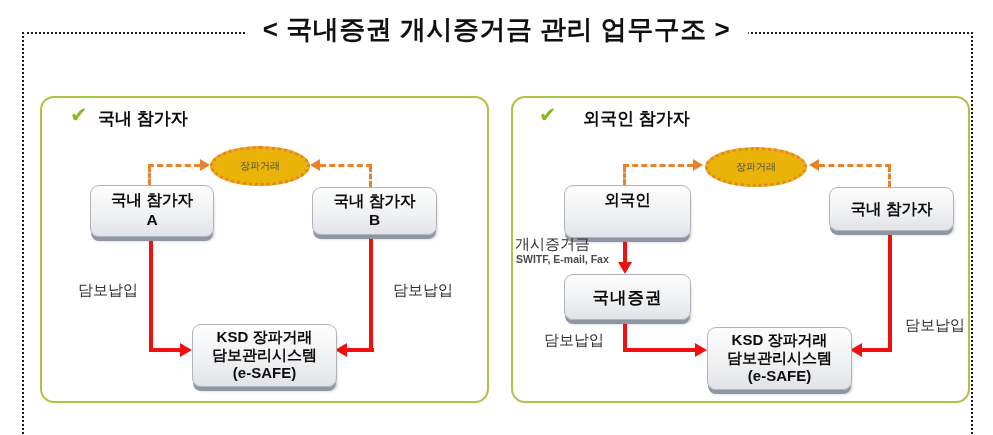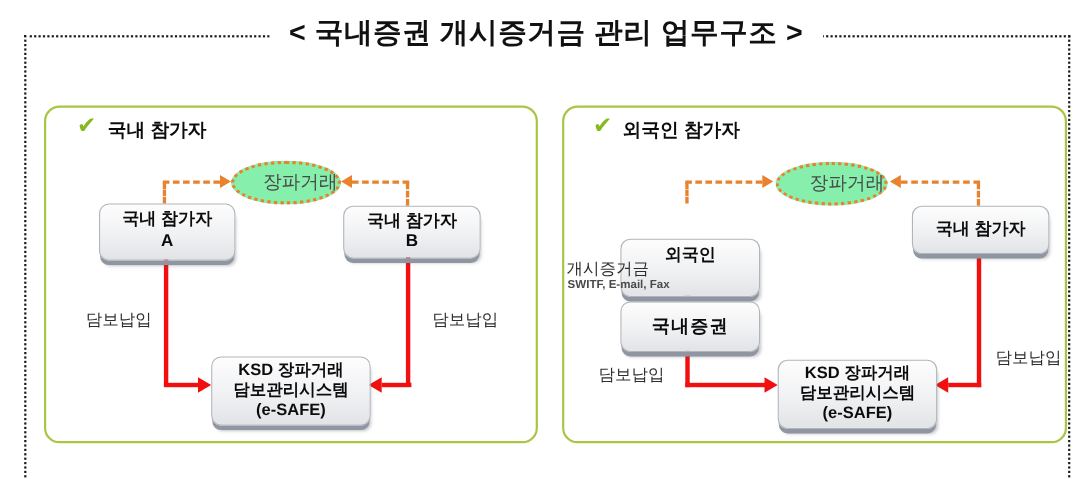--- a/index.html
+++ b/index.html
@@ -31,21 +31,21 @@
   }
   .gbox{
     position:absolute;border-radius:9px;border:1px solid #b0b4bb;
     background:linear-gradient(180deg,#fdfdfd 0%,#f0f1f3 55%,#e2e3e6 100%);
     box-shadow:0 5px 0 -1px #8f96a1, 2px 6px 3px -2px rgba(80,85,95,.35);
     text-align:center;font-weight:bold;color:#0c0c0c;z-index:3;
   }
   .gbox .l{display:block;}
   .ellipse{
     position:absolute;border:3px dotted #e8822c;border-radius:50%;
-    background:#86efac;color:#4a4a4a;text-align:right;font-size:17px;z-index:3;
+    background:#eab308;color:#4a4a4a;text-align:center;font-size:10px;z-index:3;
   }
   .odash-h{position:absolute;border-top:3px dashed #e8822c;height:0;z-index:1;}
   .odash-v{position:absolute;border-left:3px dashed #e8822c;width:0;z-index:1;}
   .oarrow-r{position:absolute;width:0;height:0;border-top:6px solid transparent;
     border-bottom:6px solid transparent;border-left:10px solid #e8822c;z-index:2;}
   .oarrow-l{position:absolute;width:0;height:0;border-top:6px solid transparent;
     border-bottom:6px solid transparent;border-right:10px solid #e8822c;z-index:2;}
   .rline{position:absolute;background:#f10f0f;z-index:1;}
   .rarrow-r{position:absolute;width:0;height:0;border-top:7px solid transparent;
     border-bottom:7px solid transparent;border-left:12px solid #f10f0f;z-index:2;}
@@ -101,41 +101,41 @@
     <div class="gbox" style="left:150px;top:226px;width:143px;height:58px;font-size:15px;line-height:18px;padding-top:3px;">
       <span class="l">KSD 장파거래</span>
       <span class="l">담보관리시스템</span>
       <span class="l">(e-SAFE)</span>
     </div>
   </div>
 
   <div class="panel right">
 
     <span class="check" style="left:26px;top:6px;">✔</span>
-    <span class="panel-header" style="left:53px;top:9px;">외국인 참가자</span>
+    <span class="panel-header" style="left:70px;top:9px;">외국인 참가자</span>
 
     <div class="odash-v" style="left:110px;top:68px;height:19px;"></div>
     <div class="odash-h" style="left:110px;top:66px;width:70px;"></div>
     <div class="oarrow-r" style="left:180px;top:61px;"></div>
     <div class="odash-v" style="left:375px;top:68px;height:21px;"></div>
     <div class="odash-h" style="left:306px;top:66px;width:72px;"></div>
     <div class="oarrow-l" style="left:296px;top:61px;"></div>
 
     <div class="ellipse" style="left:192px;top:49px;width:96px;height:34px;line-height:34px;">장파거래</div>
 
     <div class="rline" style="left:110px;top:132px;width:4px;height:33px;"></div>
     <div class="rarrow-d" style="left:105px;top:164px;"></div>
     <div class="rline" style="left:110px;top:218px;width:4px;height:36px;"></div>
     <div class="rline" style="left:110px;top:250px;width:74px;height:4px;"></div>
     <div class="rarrow-r" style="left:182px;top:245px;"></div>
     <div class="rline" style="left:375px;top:129px;width:4px;height:125px;"></div>
     <div class="rline" style="left:349px;top:250px;width:30px;height:4px;"></div>
     <div class="rarrow-l" style="left:337px;top:245px;"></div>
 
-    <div class="gbox" style="left:51px;top:87px;width:125px;height:47px;font-size:15.5px;line-height:20px;padding-top:4px;margin-top:32px;">
+    <div class="gbox" style="left:51px;top:87px;width:125px;height:47px;font-size:15.5px;line-height:20px;padding-top:4px;">
       <span class="l">외국인</span>
     </div>
     <div class="gbox" style="left:316px;top:89px;width:123px;height:42px;font-size:15.5px;line-height:42px;">
       <span>국내 참가자</span>
     </div>
 
     <span class="flow-label" style="left:2px;top:137px;">개시증거금</span>
     <span class="flow-sub" style="left:3px;top:155px;">SWITF, E-mail, Fax</span>
 
     <div class="gbox" style="left:51px;top:176px;width:125px;height:44px;font-size:16.5px;line-height:44px;letter-spacing:1px;">

